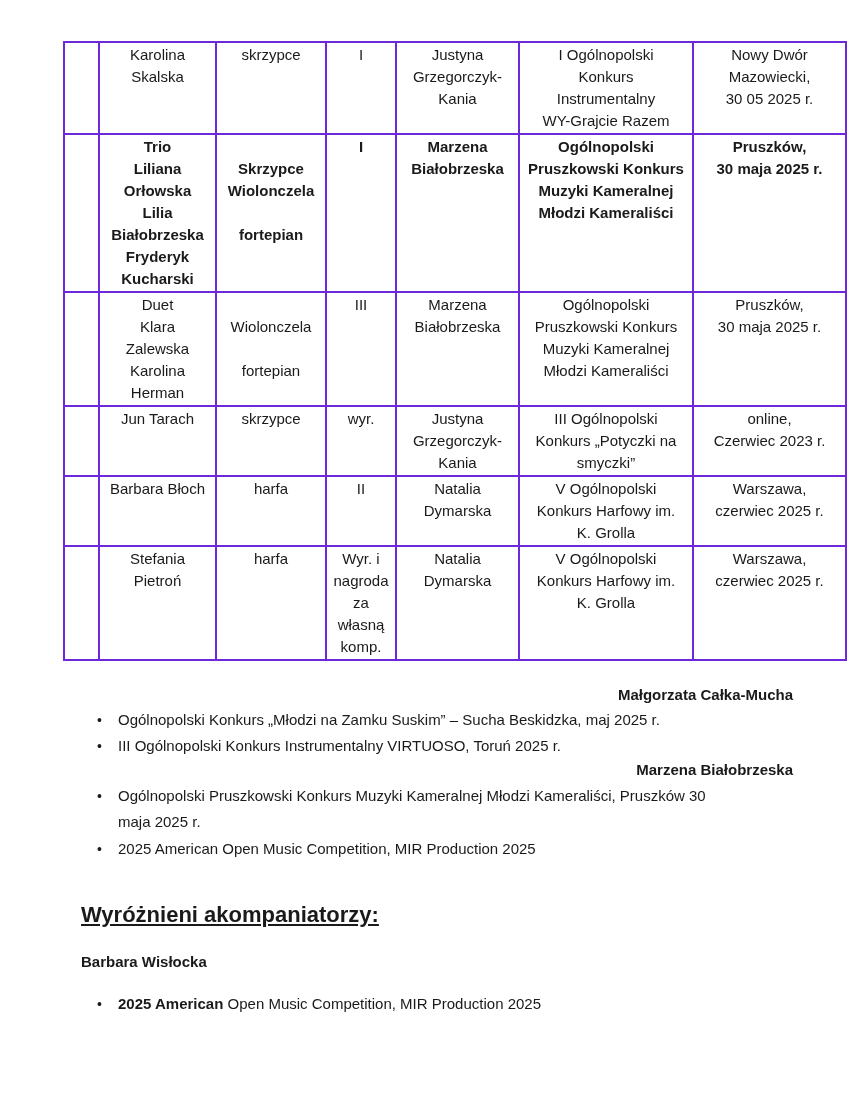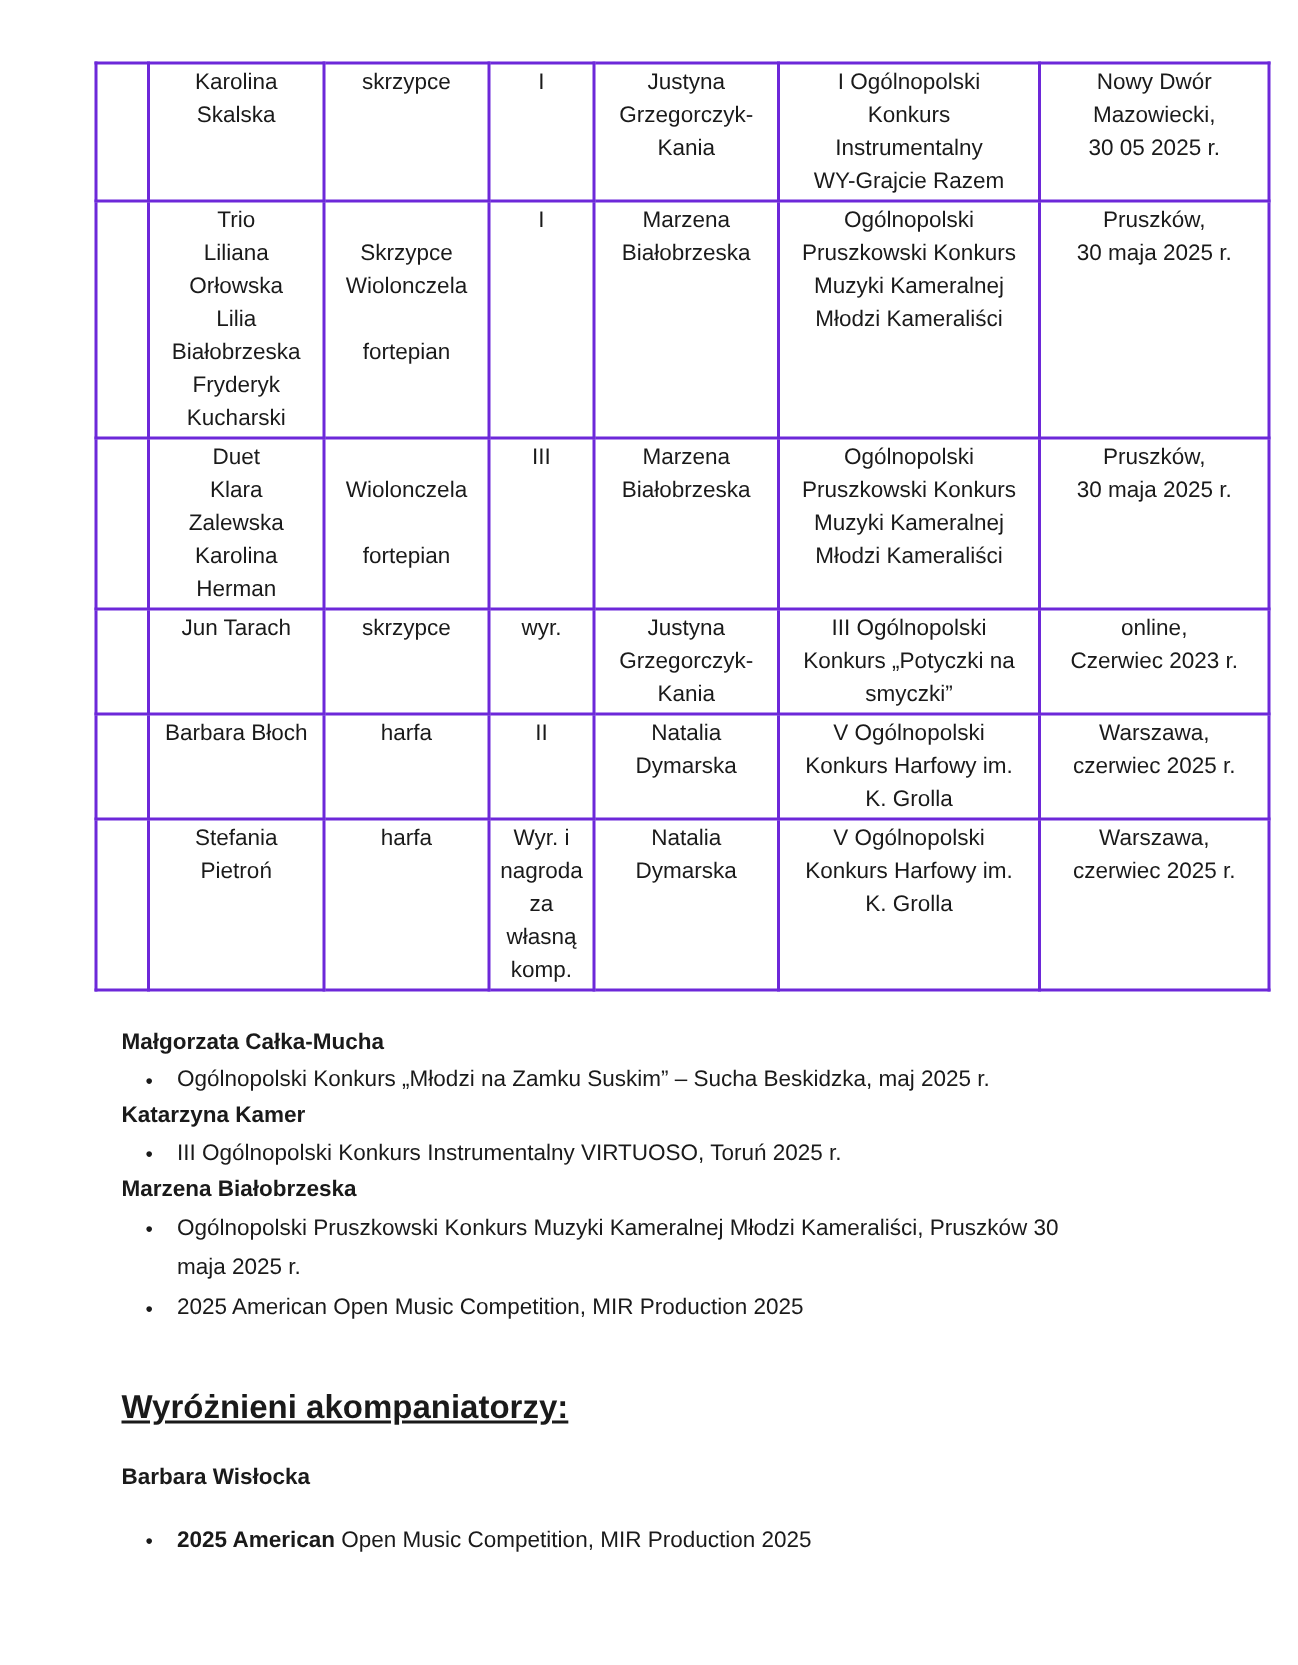--- a/index.html
+++ b/index.html
@@ -27,38 +27,39 @@
     border: 2px solid #6d28d9;
     vertical-align: top;
     text-align: center;
     font-size: 15px;
     line-height: 22px;
     padding: 1px 2px;
     white-space: pre-line;
     overflow: hidden;
   }
   tr.r1 { height: 90px; }
-  tr.r2 { height: 156px; }
+  tr.r2 { height: 156px; font-weight: bold; }
   tr.r3 { height: 112px; }
   tr.r4 { height: 66px; }
   tr.r5 { height: 66px; }
   tr.r6 { height: 112px; }
 
   
   .below {
     position: absolute;
     left: 81px;
     top: 683px;
     width: 712px;
     font-size: 15px;
   }
   .t-name {
     margin: 0;
     font-weight: bold;
     line-height: 23px;
+    text-align: right;
   }
   .bullet {
     display: flex;
     margin: 2px 0 0 16px;
     line-height: 24px;
   }
   .bullet.tall { line-height: 26px; }
   .bullet .marker {
     flex: 0 0 21px;
     width: 21px;
@@ -209,21 +210,20 @@
   </table>
 
   <div class="below">
 
     <p class="t-name">Małgorzata Całka-Mucha</p>
     <div class="bullet">
       <span class="marker">•</span>
       <div class="b-text">Ogólnopolski Konkurs „Młodzi na Zamku Suskim” – Sucha Beskidzka, maj 2025 r.</div>
     </div>
 
-    <p class="t-name">Katarzyna Kamer</p>
     <div class="bullet">
       <span class="marker">•</span>
       <div class="b-text">III Ogólnopolski Konkurs Instrumentalny VIRTUOSO, Toruń 2025 r.</div>
     </div>
 
     <p class="t-name">Marzena Białobrzeska</p>
     <div class="bullet tall">
       <span class="marker">•</span>
       <div class="b-text">
         <span class="b-line">Ogólnopolski Pruszkowski Konkurs Muzyki Kameralnej Młodzi Kameraliści, Pruszków 30</span>

